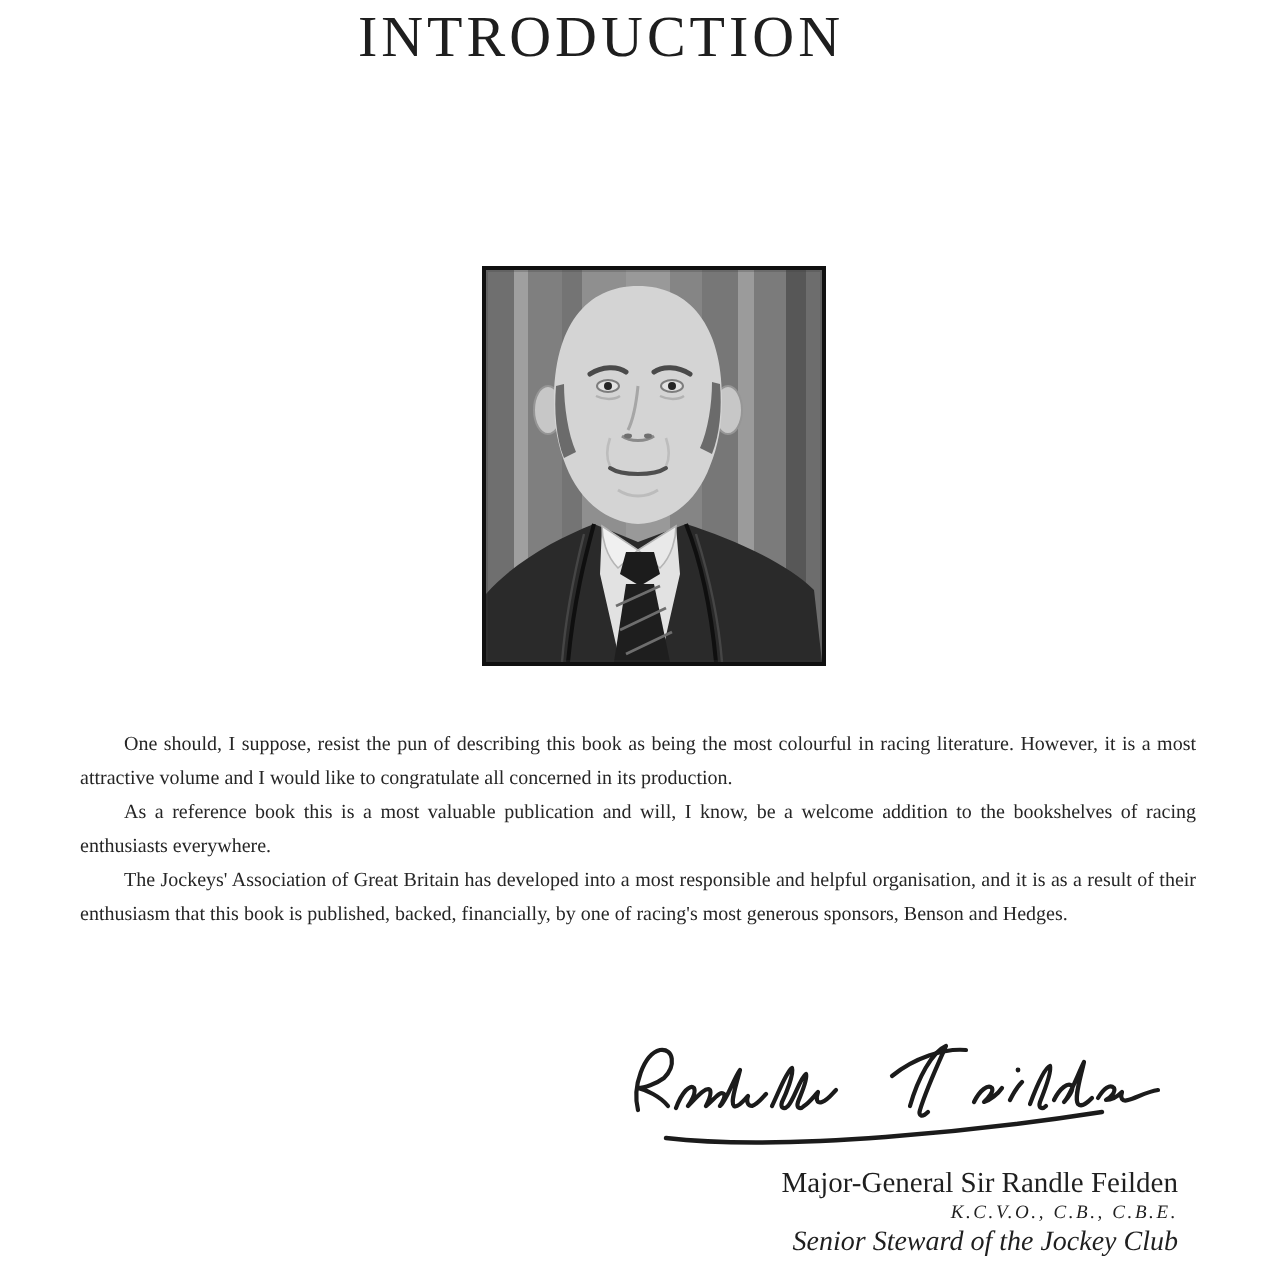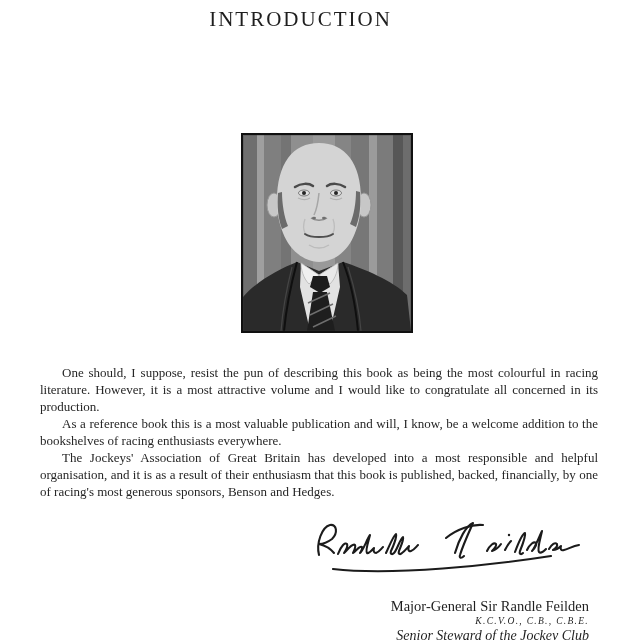--- a/index.html
+++ b/index.html
@@ -8,50 +8,50 @@
     background:#ffffff;
     position:relative;
     overflow:hidden;
     font-family:"Liberation Serif","DejaVu Serif",serif;
     color:#242424;
   }
   .page{position:absolute;inset:0;background:#ffffff;}
   .title{
     position:absolute;top:2px;left:0;width:601px;
     text-align:center;
-    font-size:21px;line-height:34px;
+    font-size:29px;line-height:34px;
     letter-spacing:2px;
     color:#1e1e1e;
     font-weight:400;
   }
   .photo-frame{
     position:absolute;left:241px;top:133px;
     width:168px;height:196px;
     border:2px solid #101010;
     box-sizing:content-box;
     background:#8d8d8d;
   }
   .photo-frame svg{display:block;width:168px;height:196px;}
   .body-text{
     position:absolute;left:40px;top:364px;width:558px;
-    font-size:13px;line-height:17px;
+    font-size:10px;line-height:17px;
     text-align:justify;
     color:#262626;
   }
   .body-text p{margin:0;text-indent:22px;}
   .signature-block{
     position:absolute;left:303px;top:513px;width:290px;height:66px;
   }
   .signature-block svg{display:block;width:290px;height:66px;}
   .attribution{
     position:absolute;right:51px;top:584px;
     text-align:right;
     color:#1f1f1f;
   }
-  .attr-name{font-size:14.5px;line-height:16px;margin-top:14px;}
+  .attr-name{font-size:14.5px;line-height:16px;}
   .attr-honours{
     font-size:9.5px;line-height:12px;letter-spacing:1.3px;
     margin-top:1px;
     font-style:italic;
   }
   .attr-role{
     font-size:14px;line-height:15px;font-style:italic;margin-top:1px;text-align:right;
   }
 </style>
 </head>

